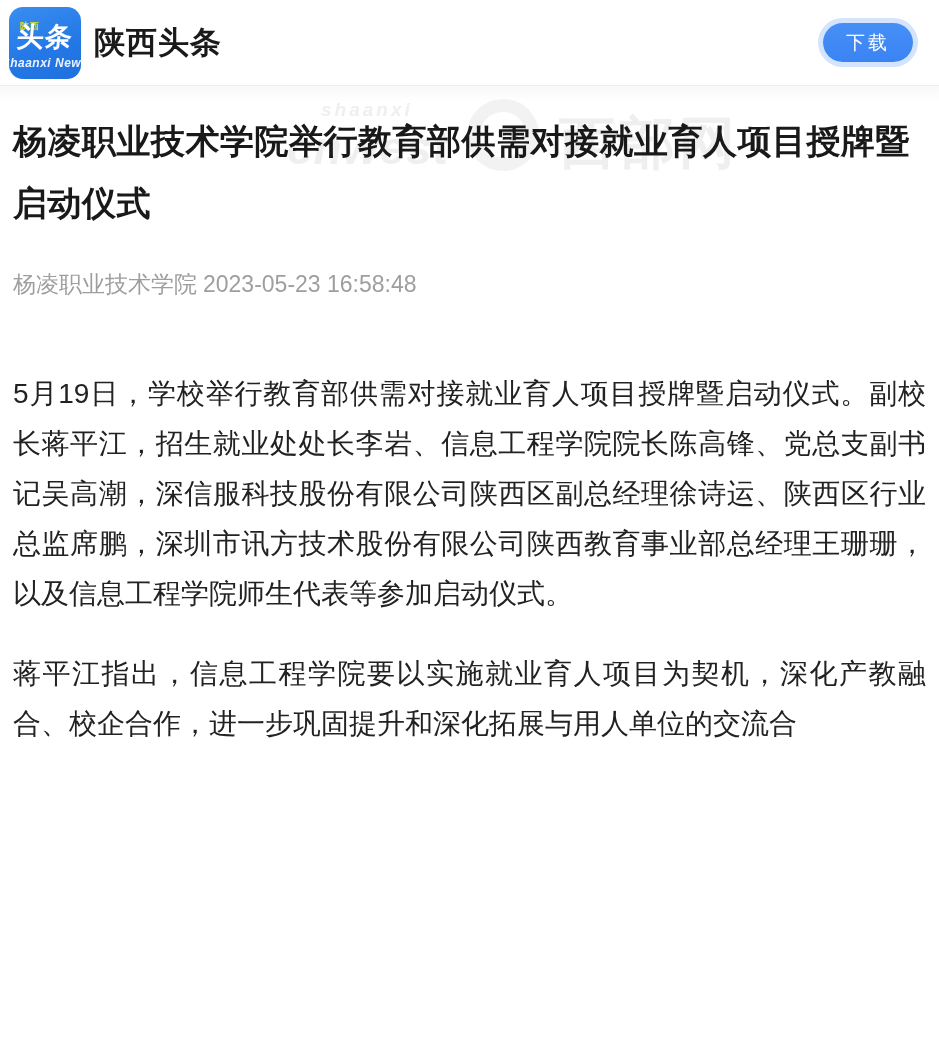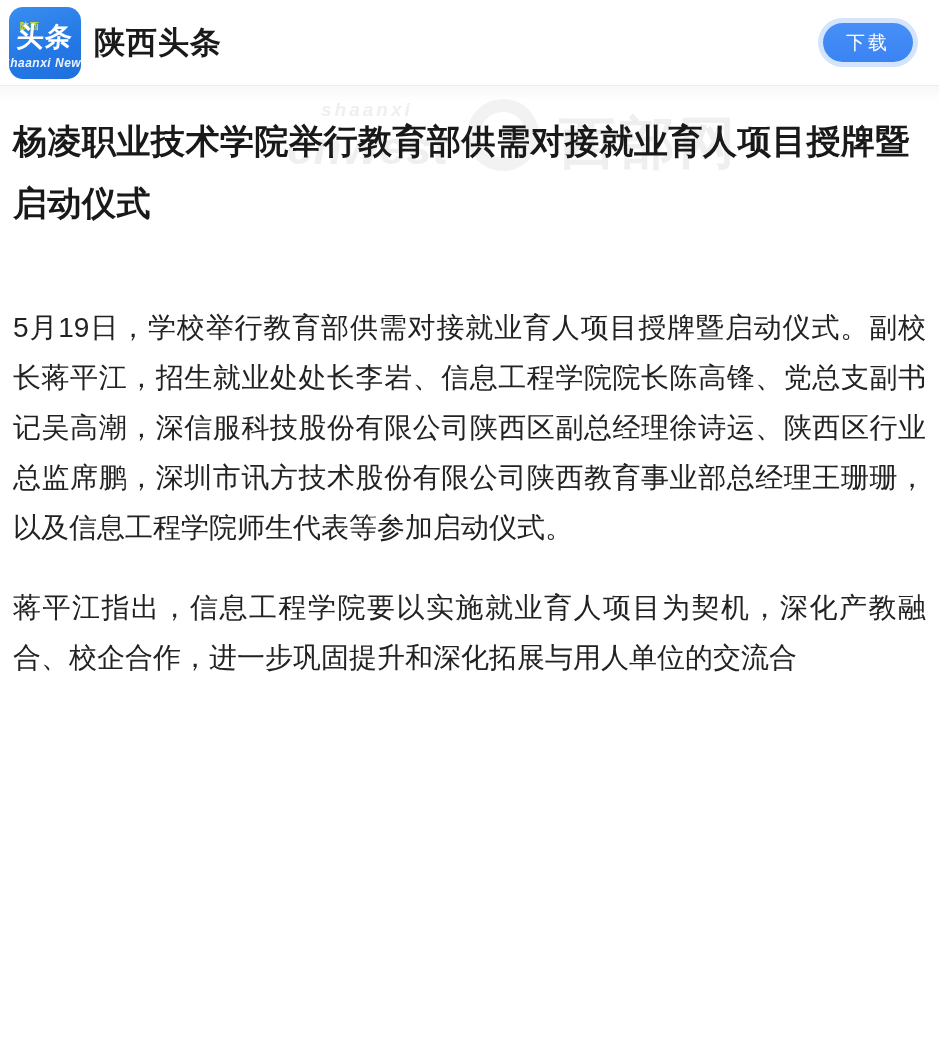--- a/index.html
+++ b/index.html
@@ -143,20 +143,23 @@
       <span class="wm-shaanxi">shaanxi</span>
       <span class="wm-latin">cnwest</span>
     </div>
     <div class="wm-ring"></div>
     <div class="wm-cn">西部网</div>
   </div>
 
   <div class="article">
     <h1 class="article-title">杨凌职业技术学院举行教育部供需对接就业育人项目授牌暨启动仪式</h1>
 
+    <div class="byline">
+      <span>杨凌职业技术学院</span><span class="sep"></span><span>2023-05-23 16:58:48</span>
+    </div>
 
     <div class="article-body">
       <p>5月19日，学校举行教育部供需对接就业育人项目授牌暨启动仪式。副校长蒋平江，招生就业处处长李岩、信息工程学院院长陈高锋、党总支副书记吴高潮，深信服科技股份有限公司陕西区副总经理徐诗运、陕西区行业总监席鹏，深圳市讯方技术股份有限公司陕西教育事业部总经理王珊珊，以及信息工程学院师生代表等参加启动仪式。</p>
       <p>蒋平江指出，信息工程学院要以实施就业育人项目为契机，深化产教融合、校企合作，进一步巩固提升和深化拓展与用人单位的交流合</p>
     </div>
   </div>
 
 </div>
 
 </body></html>

